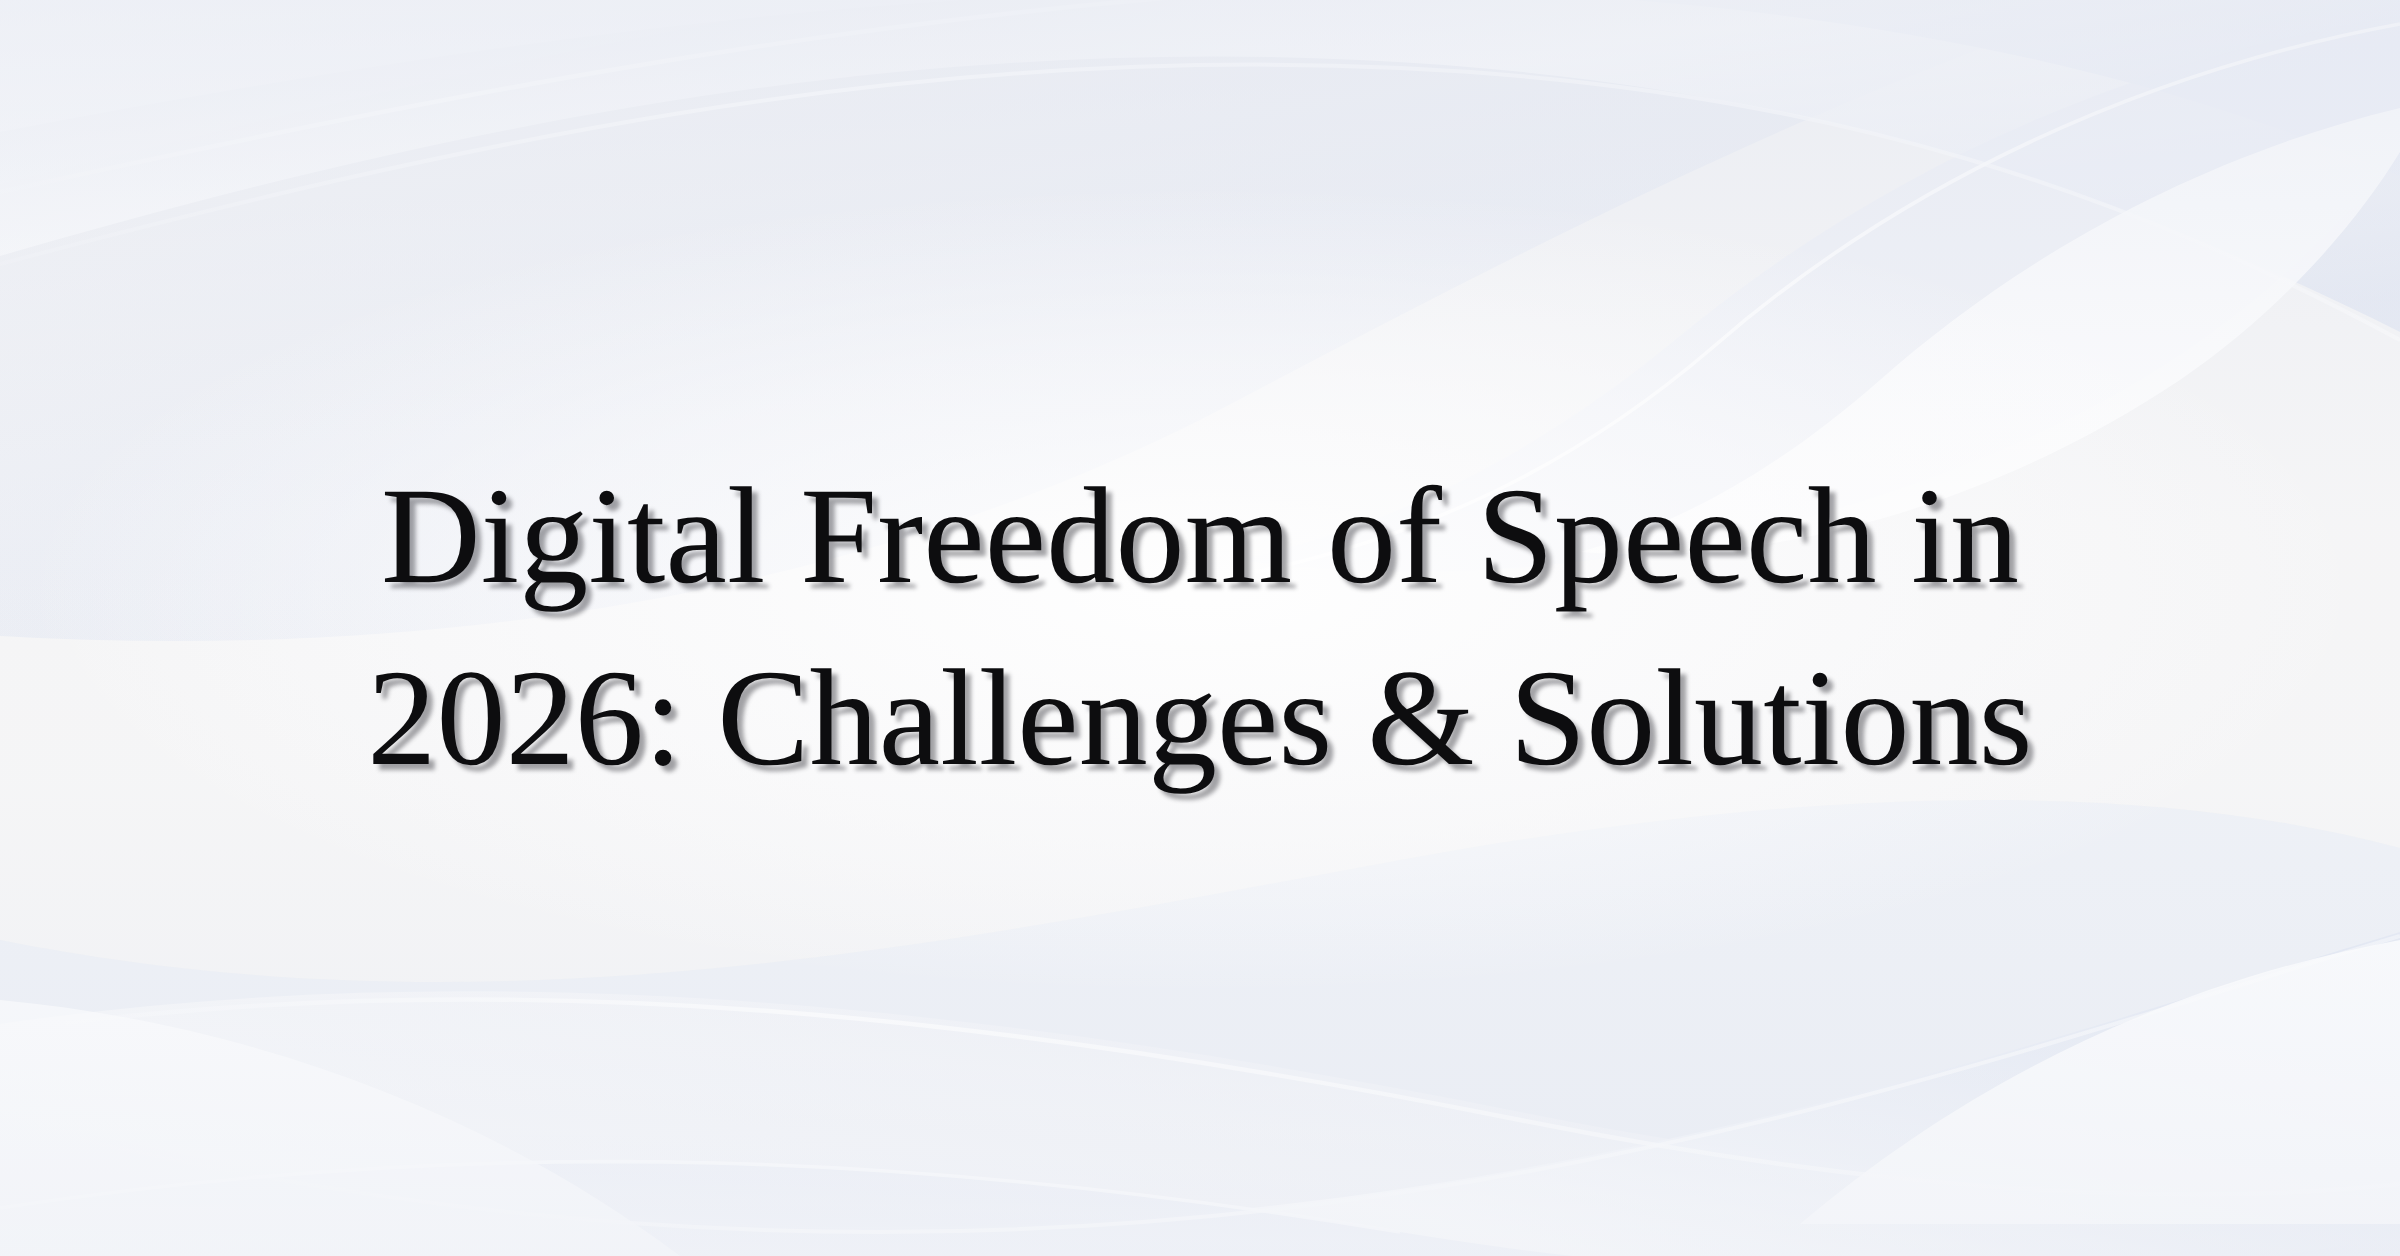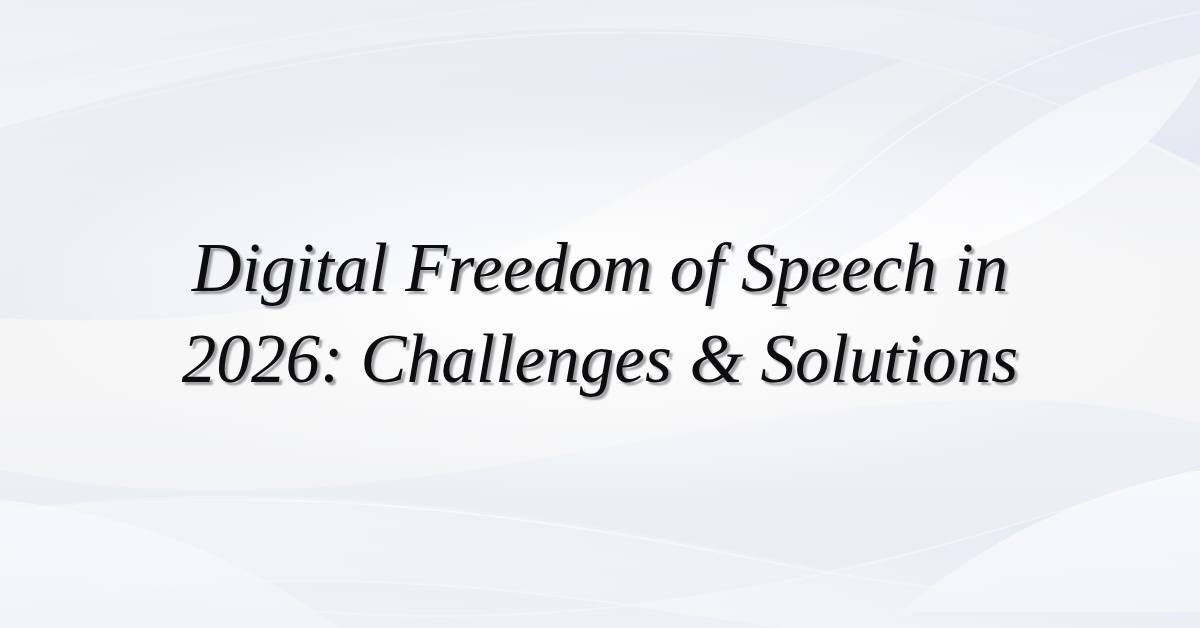--- a/index.html
+++ b/index.html
@@ -75,21 +75,20 @@
     font-family: "Liberation Serif", "DejaVu Serif", serif;
     font-weight: 400;
     font-size: 69px;
     line-height: 91px;
     letter-spacing: 0.1px;
     text-align: center;
     color: #0d0d0f;
     text-shadow: 3px 3px 2px rgba(40,40,48,0.42);
     max-width: 900px;
     word-wrap: break-word;
-    font-style: italic;
   }
 </style>
 </head>
 <body>
 
 <div id="card">
 
   <svg id="wave-bg" viewBox="0 0 1200 628" preserveAspectRatio="none" xmlns="http://www.w3.org/2000/svg">
 
     <defs>

